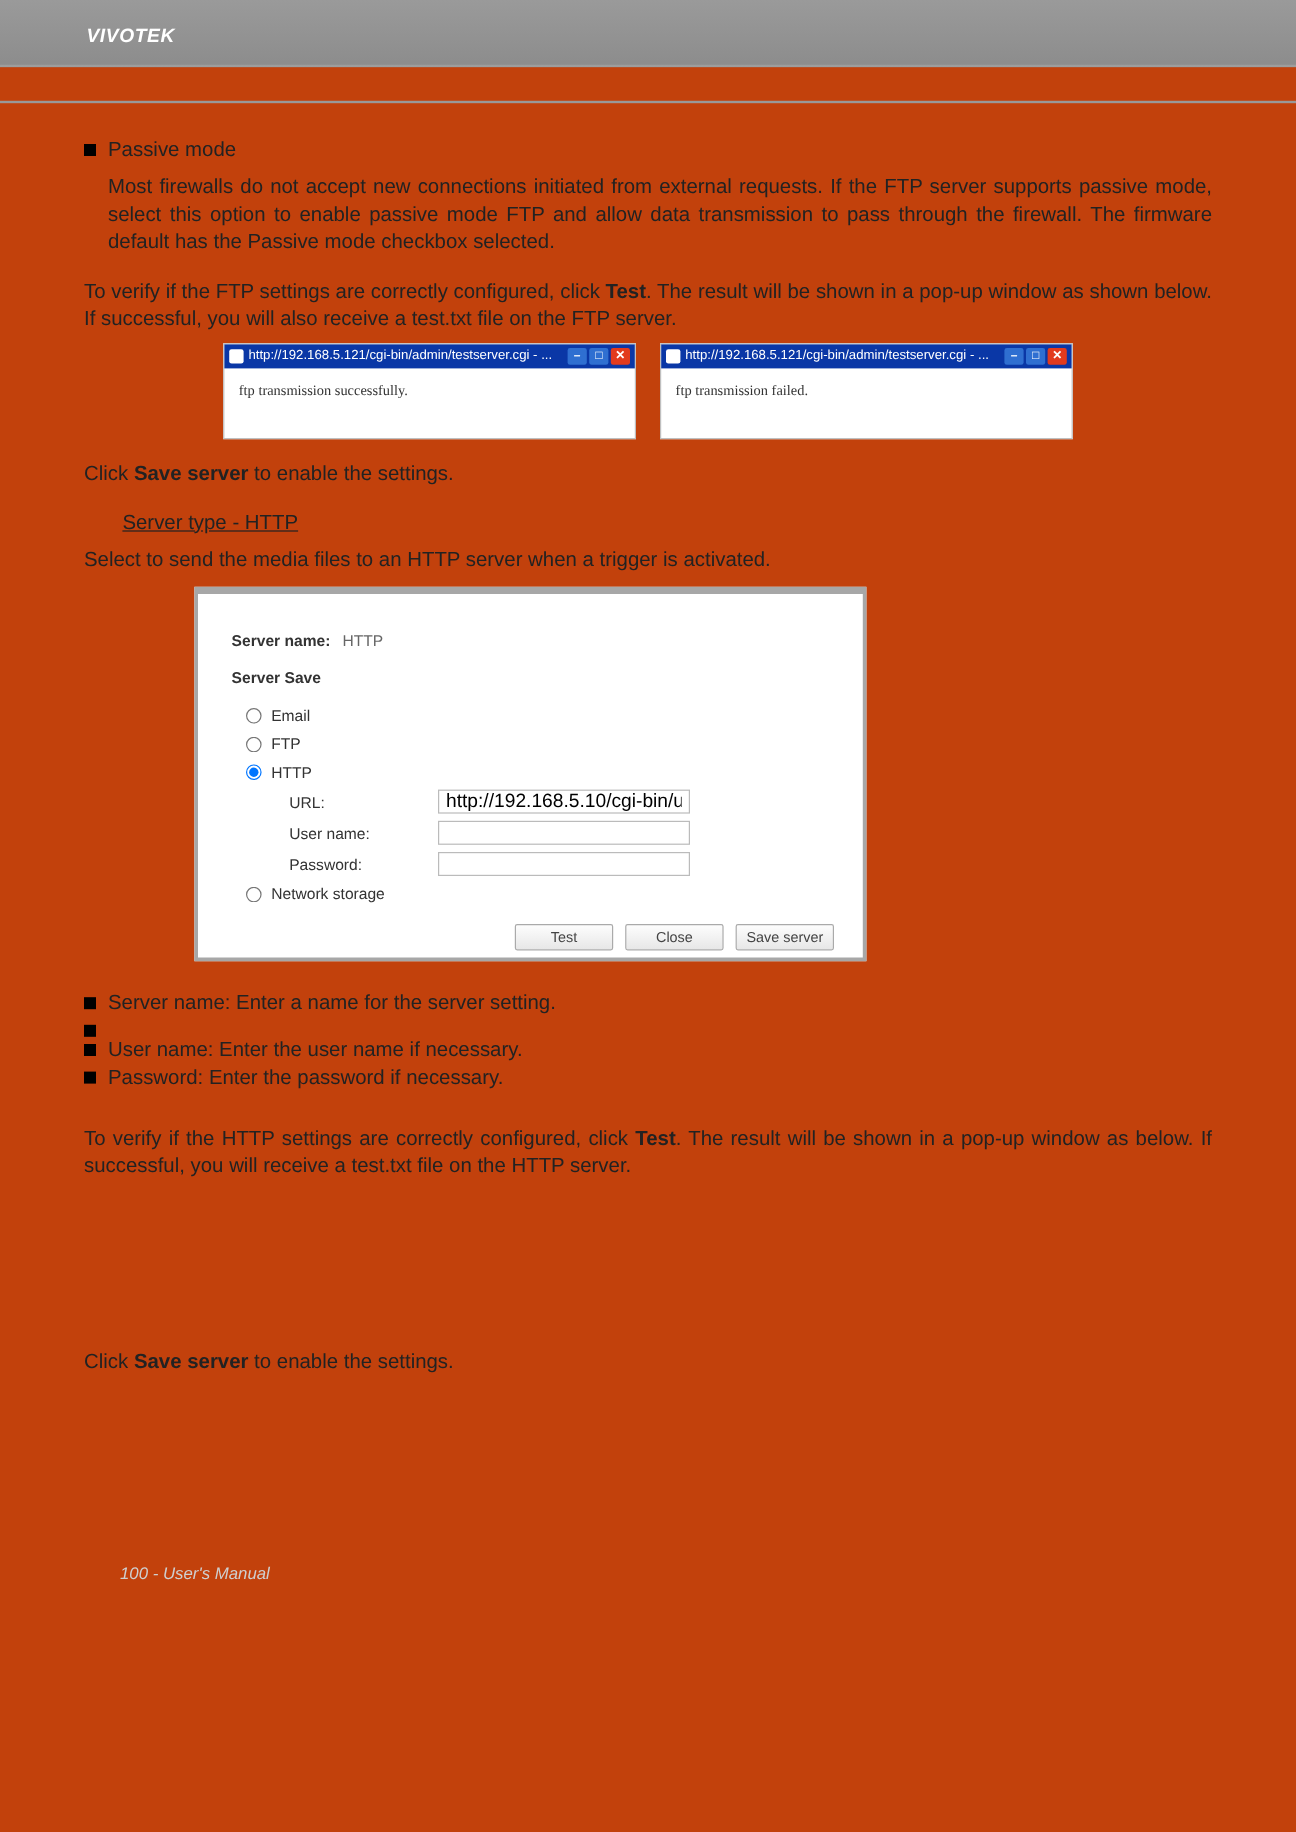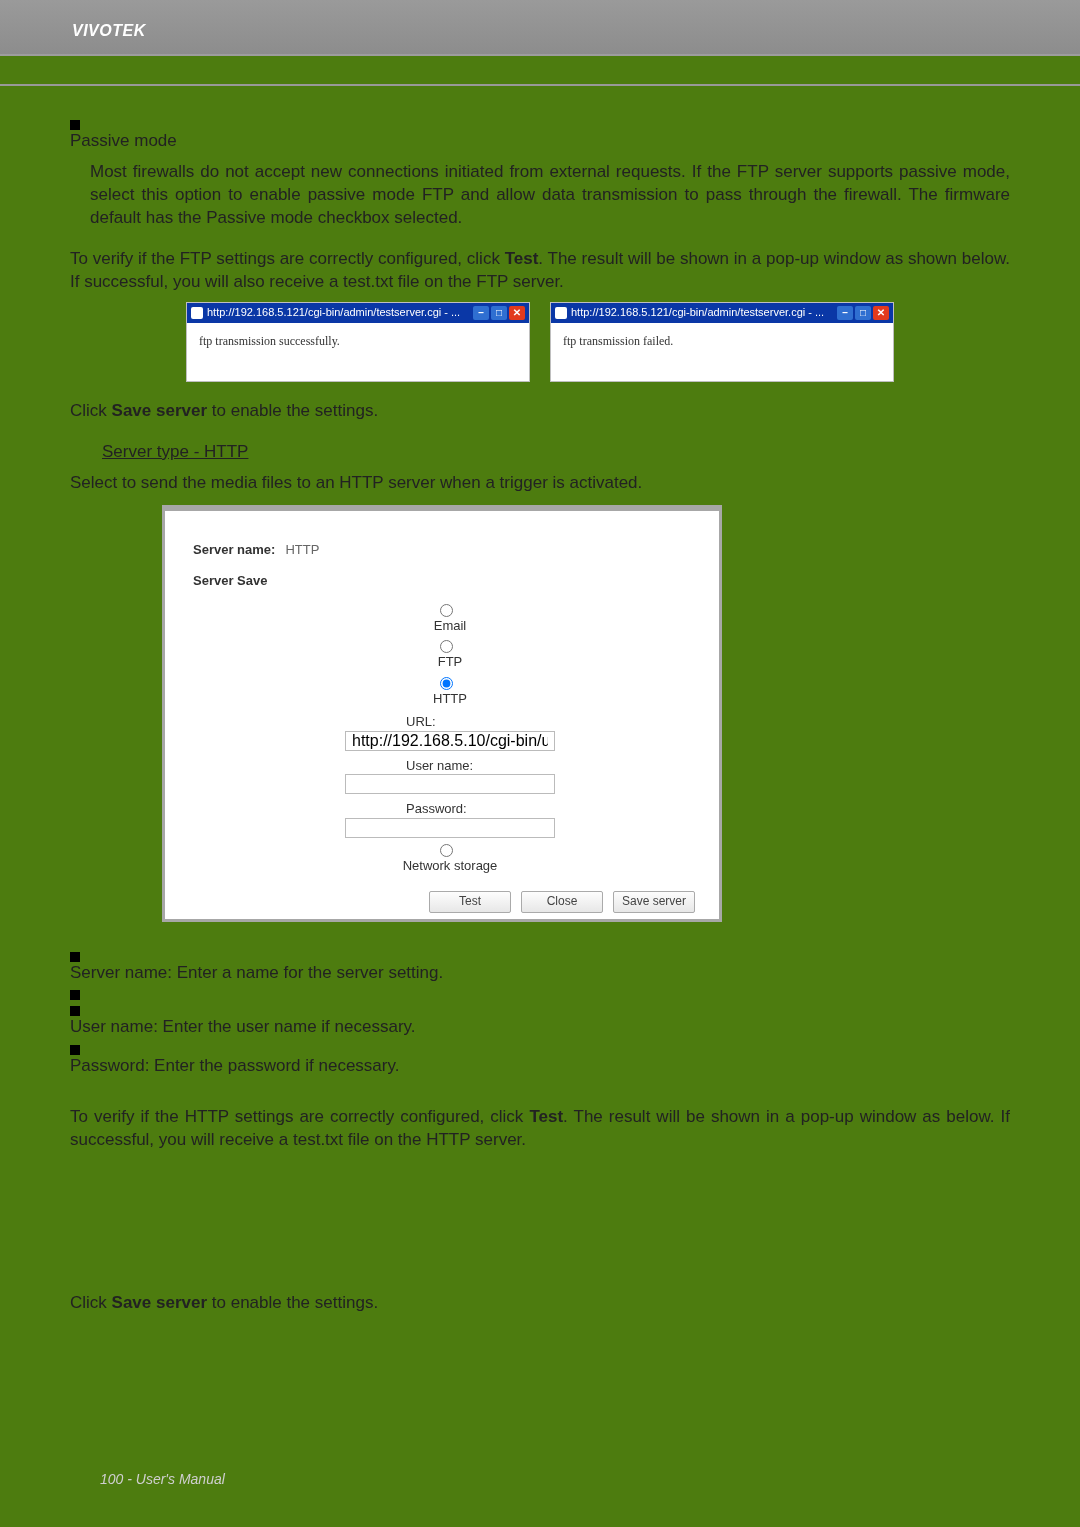--- a/index.html
+++ b/index.html
@@ -3,21 +3,21 @@
 <meta charset="utf-8">
 <style>
   * { box-sizing: border-box; margin: 0; padding: 0; }
   body {
     font-family: Arial, Helvetica, sans-serif;
     background: #fff;
     width: 1080px;
     margin: 0 auto;
   }
   .page {
-    background: #4d7c0f;
+    background: #c2410c;
     width: 100%;
     min-height: 1527px;
     padding: 0;
   }
   .header {
     background: linear-gradient(#9a9a9a,#8c8c8c);
     height: 56px;
     padding: 22px 0 0 72px;
     box-shadow: inset 0 -2px 0 rgba(255,255,255,.15);
   }
@@ -34,21 +34,21 @@
     margin-top: 28px;
   }
   .content {
     padding: 28px 70px 0 70px;
     font-size: 17px;
     color: #222;
     line-height: 1.35;
   }
   .content p { margin: 8px 0; text-align: justify; }
   .content .bullets p { margin: 14px 0; }
-  .li { display: flex; flex-direction: column; }
+  .li { display: flex; }
   .li .sq { width: 10px; height: 10px; background: #000; display: inline-block; margin: 6px 10px 0 0; flex: none; }
   .sub { padding-left: 20px; }
   .underline { text-decoration: underline; margin-left: 32px; }
 
   
   .popups { display:flex; gap:20px; justify-content:center; margin: 4px 0 18px 0; }
   .popup { width: 344px; border:1px solid #bfbfbf; background:#fff; }
   .titlebar {
     background:#0a37a6;
     height:20px;
@@ -79,21 +79,21 @@
     border: 3px solid #a7a7a7;
     border-top: 6px solid #a7a7a7;
     background:#fff;
     padding: 24px 24px 6px 28px;
     font-size: 13px;
     color:#333;
   }
   .panel .row { display:flex; align-items:center; margin:6px 0; }
   .panel .row .lbl { width:160px; padding-left:36px; }
   .panel .opts { margin-top:14px; }
-  .panel .opts .row { padding-left:12px;flex-direction:column; }
+  .panel .opts .row { padding-left:12px; }
   .panel .heading { font-weight:700; margin:14px 0 6px 0; }
   .panel input[type=text] {
     border:1px solid #bbb; height:20px; width:210px; padding:2px 6px; font-size:16px;
     background:#fff;
   }
   .panel input[type=radio] { margin-right:8px; }
   .panel .buttons { display:flex; justify-content:flex-end; gap:10px; margin-top:16px; padding-right:0; }
   .panel .btn {
     min-width:82px; height:22px;
     border:1px solid #aaa;

